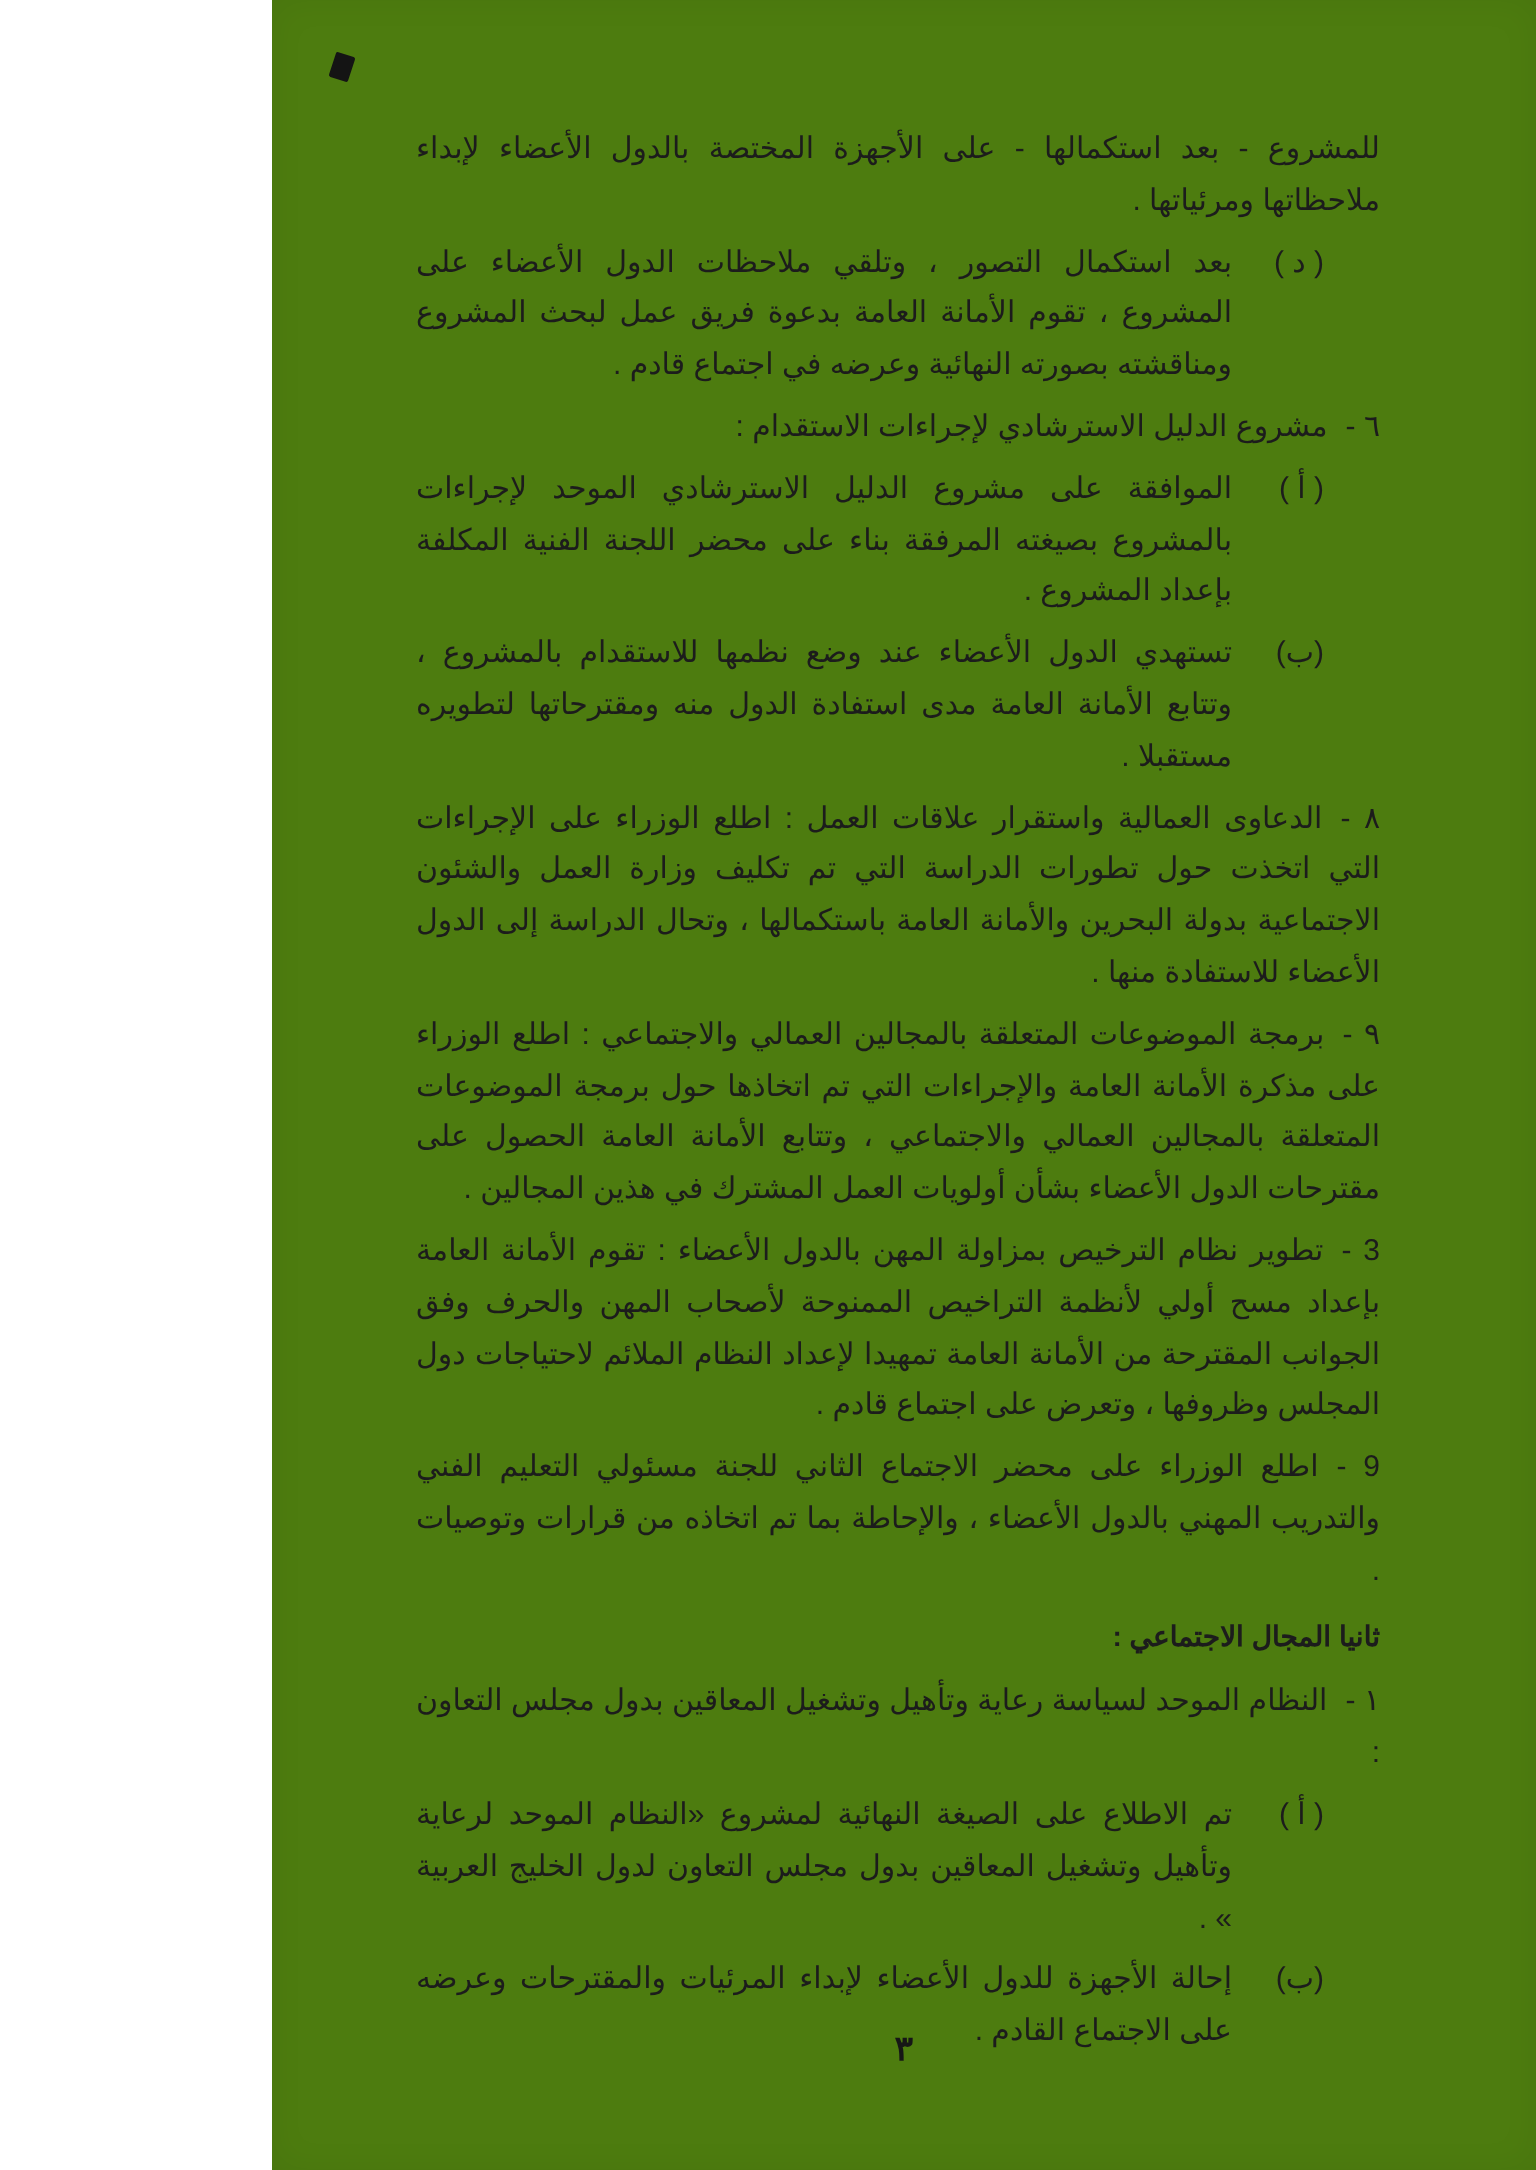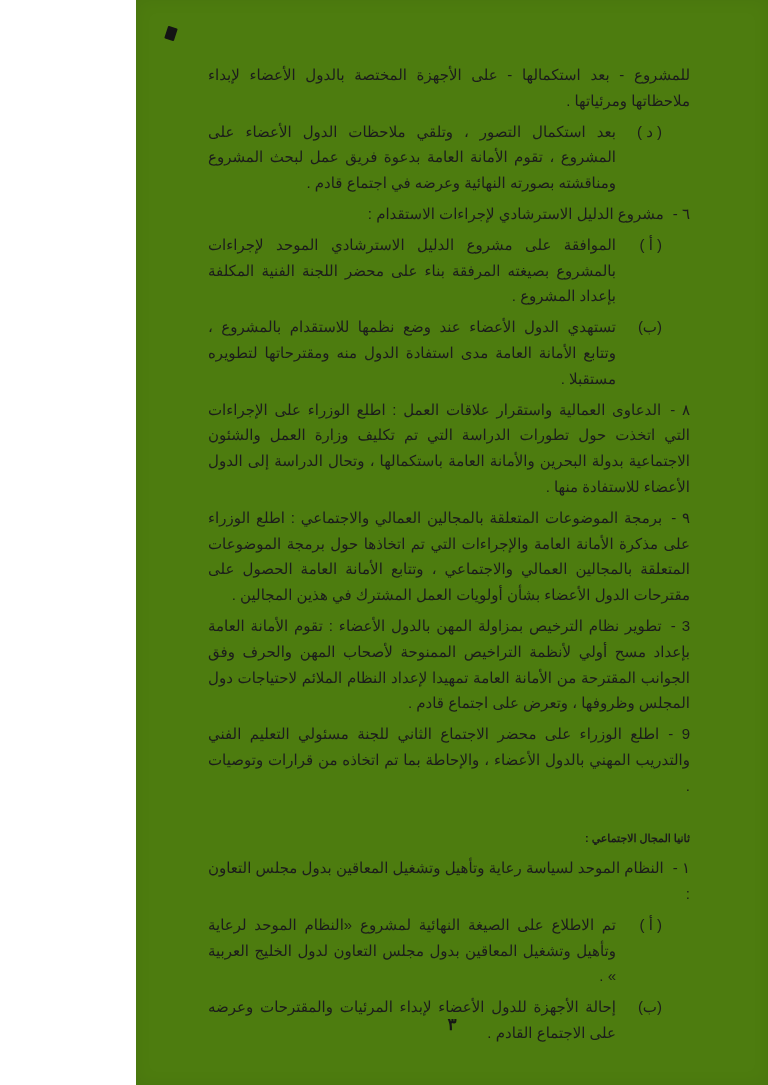--- a/index.html
+++ b/index.html
@@ -54,23 +54,23 @@
   .submarker {
     flex: 0 0 46px;
     white-space: nowrap;
   }
   .subtext {
     flex: 1;
     text-align: justify;
   }
   .heading {
     font-weight: bold;
-    font-size: 11px;
+    font-size: 14px;
     line-height: 1.7;
-    margin: 30px 0 8px;
+    margin: 8px 0 8px;
     text-align: right;
   }
   .pagenum {
     position: absolute;
     bottom: 50px;
     right: 0;
     left: 0;
     text-align: center;
     font-size: 17px;
     font-weight: bold;

